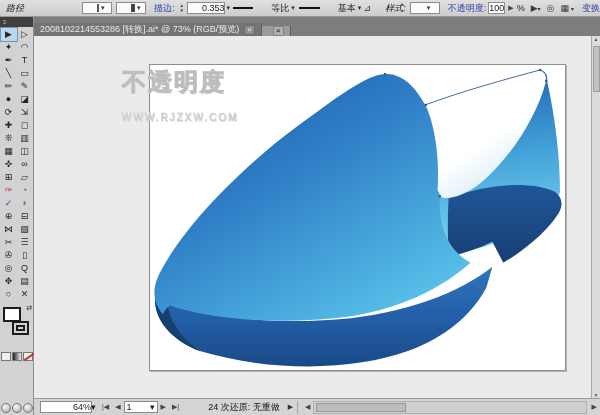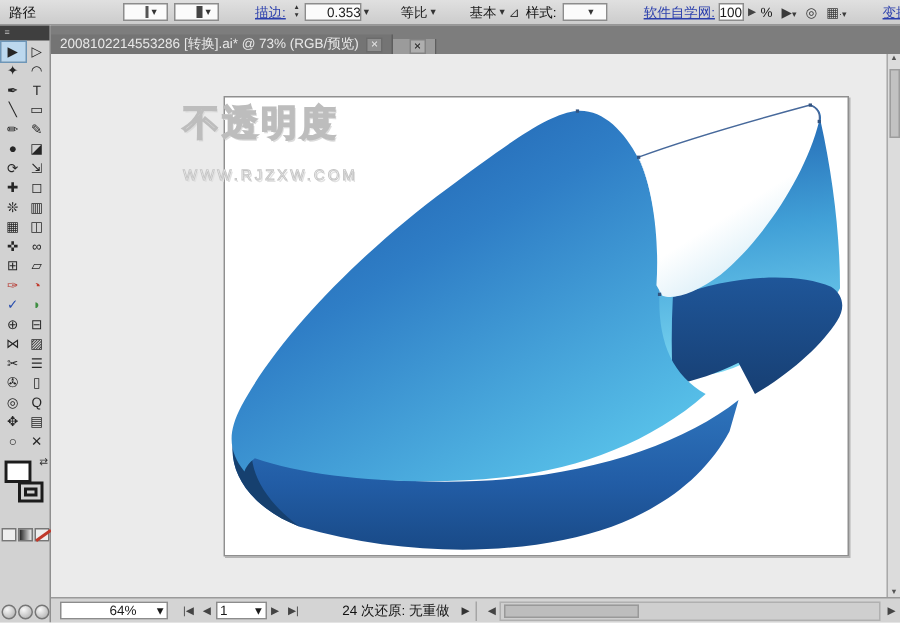--- a/index.html
+++ b/index.html
@@ -3,22 +3,22 @@
 <meta charset="utf-8">
 <style>
   * { margin:0; padding:0; box-sizing:border-box; }
   html,body { width:600px; height:415px; overflow:hidden; }
   body { font-family:"Liberation Sans","DejaVu Sans",sans-serif; background:#d6d6d6; position:relative; font-size:9px; color:#1a1a1a; }
 
   
   .control-bar { position:absolute; left:0; top:0; width:600px; height:17px;
     background:linear-gradient(#e0e0e0,#cccccc); border-bottom:1px solid #979797;
     display:flex; align-items:center; white-space:nowrap; overflow:hidden; }
-  .cb-label { margin-left:6px; color:#111; }
-  .cb-link { color:#2b3fad; text-decoration:underline; margin-left:24px; cursor:pointer; }
+  .cb-label { margin-left:6px; color:#111;font-style:italic; }
+  .cb-link { color:#2b3fad; margin-left:8px; cursor:pointer; }
   .cb-select { display:inline-flex; align-items:center; justify-content:space-between;
     background:#fbfbfb; border:1px solid #8c8c8c; height:12px; padding:0 14px; margin-left:4px; }
   .cb-select .dd { font-size:7px; color:#333; margin-left:2px; }
   .swatch-white { width:11px; height:8px; background:#fff; border:1px solid #555; }
   .swatch-stroke { width:9px; height:8px; border:2px solid #444; background:transparent; }
   .spin { display:inline-flex; flex-direction:column; margin-left:6px; line-height:4px; font-size:5px; color:#333; }
   .spin span { height:5px; }
   .line-preview { display:inline-block; width:40px; height:0; border-top:2px solid #111; margin-left:8px; }
   .cb-icon { margin-left:6px; color:#3a3a3a; font-size:9px; }
   .cb-val { background:#fff; border:1px solid #8c8c8c; height:12px; padding:0 0; margin-left:2px; display:inline-flex; align-items:flex-end; }
@@ -62,21 +62,21 @@
   .wm-url { font-size:10px; letter-spacing:2px; color:#fdfdfd; -webkit-text-stroke:0.6px #c4c4c4; text-shadow:1px 1px 0 #e2e2e2; margin-top:14px; }
   .vscroll { position:absolute; right:0; top:0; width:9px; height:362px; background:#dcdcdc; border-left:1px solid #a9a9a9;
     display:flex; flex-direction:column; align-items:center; justify-content:space-between; font-size:5px; color:#555; }
   .vthumb { position:absolute; top:10px; left:1px; width:7px; height:46px; background:#c2c2c2; border:1px solid #9d9d9d; }
 
   
   .status-bar { position:absolute; left:34px; bottom:0; width:566px; height:17px; background:#d4d4d4;
     border-top:1px solid #9a9a9a; display:flex; align-items:center; white-space:nowrap; }
   .sb-select { background:#fff; border:1px solid #8c8c8c; height:12px; display:inline-flex; align-items:center;
     justify-content:space-between; padding:0 2px; }
-  .sb-zoom { width:72px; margin-left:6px;padding-left:32px; }
+  .sb-zoom { width:52px; margin-left:6px;padding-left:32px; }
   .sb-page { width:34px; }
   .sb-nav { font-size:7px; color:#444; margin:0 3px; cursor:pointer; }
   .sb-status { margin-left:26px; color:#111;text-align:right; }
   .sb-flyout { font-size:7px; color:#333; margin-left:8px; cursor:pointer; }
   .sb-sep { width:1px; height:13px; background:#a5a5a5; margin:0 4px; }
   .hscroll-track { flex:1; height:13px; background:#cfcfcf; border:1px solid #b0b0b0; margin-right:2px; position:relative; }
   .hthumb { position:absolute; left:2px; top:1px; width:90px; height:9px; background:#bdbdbd; border:1px solid #999; }
 </style>
 </head>
 <body>
@@ -104,26 +104,26 @@
   <span class="cb-select" style="width:34px;border:none;background:transparent;">
     <span>等比</span>
     <span class="dd">▾</span>
   </span>
   <span class="line-preview"></span>
   <span class="cb-select" style="width:34px;border:none;background:transparent;">
     <span>基本</span>
     <span class="dd">▾</span>
   </span>
   <span class="cb-icon">⊿</span>
-  <span class="cb-label" style="margin-left:4px;">样式:</span>
+  <span class="cb-label" style="margin-left:14px;">样式:</span>
   <span class="cb-select" style="width:24px;">
     <span></span>
     <span class="dd">▾</span>
   </span>
-  <span class="cb-link">软件自学网:</span>
+  <span class="cb-link">不透明度:</span>
   <span class="cb-val">
     <span>100</span>
   </span>
   <span class="sb-nav">▶</span>
   <span>%</span>
   <span class="cb-icon">▶<span style="font-size:6px;">▾</span></span>
   <span class="cb-icon">◎</span>
   <span class="cb-icon">▦<span style="font-size:6px;">·▾</span></span>
   <span class="cb-link">变换</span>
 </div>

